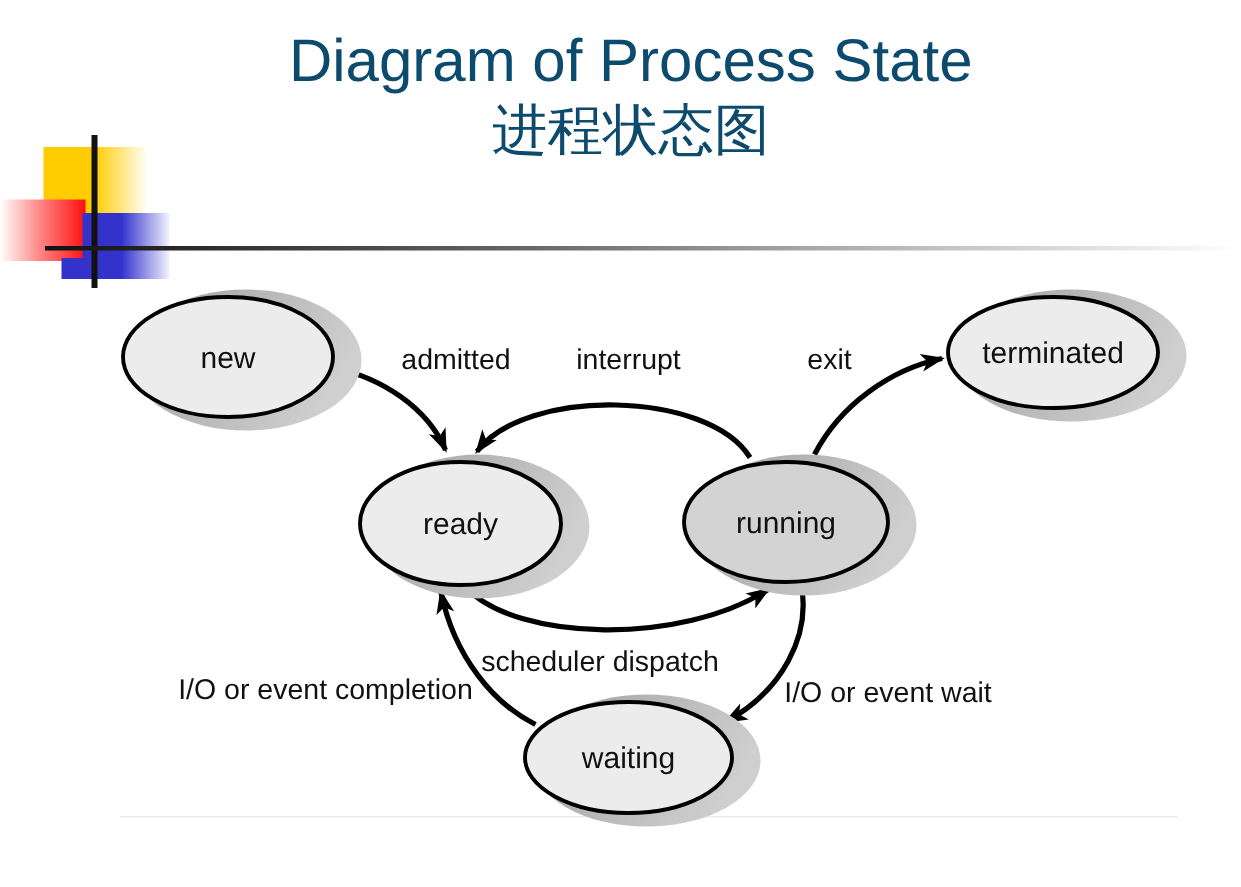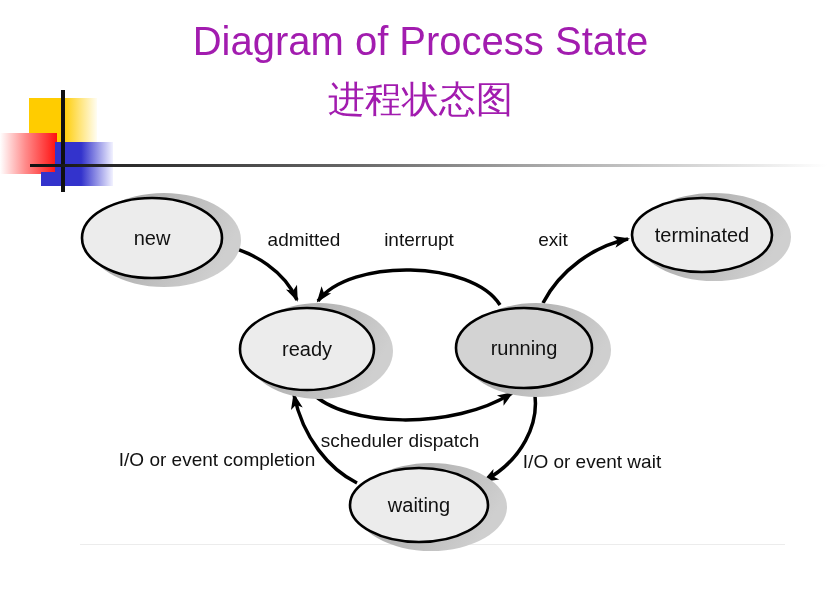--- a/index.html
+++ b/index.html
@@ -1,23 +1,23 @@
 <!DOCTYPE html>
 <html><head>
 <meta charset="utf-8">
 <style>
   html,body{margin:0;padding:0;background:#ffffff;}
   .slide{
     position:relative;width:827px;height:591px;background:#ffffff;
     overflow:hidden;font-family:"Liberation Sans",sans-serif;
   }
   
-  .titles{position:absolute;top:20px;left:14px;right:0;text-align:center;color:#a21caf;}
+  .titles{position:absolute;top:20px;left:14px;right:0;text-align:center;color:#0c4a6e;}
   .title-en{font-size:40px;line-height:42px;font-family:"Liberation Sans",sans-serif;}
-  .title-zh{font-size:37px;line-height:40px;margin-top:20px;font-family:Liberation Mono, monospace;}
+  .title-zh{font-size:37px;line-height:40px;margin-top:5px;font-family:Liberation Sans, sans-serif;}
   
   .sq{position:absolute;}
   .sq-yellow{left:29px;top:98px;width:68px;height:46px;z-index:1;
     background:linear-gradient(to right,#ffcc00 0%,#ffcc00 50%,#fffdf2 100%);}
   .sq-red{left:0;top:133px;width:57px;height:41px;z-index:2;
     background:linear-gradient(to left,#ff0f0f 0%,#ff8a8a 55%,#ffffff 100%);}
   .sq-blue{left:55px;top:142px;width:58px;height:44px;z-index:3;
     background:linear-gradient(to right,#3333cc 0%,#3333cc 45%,#f2f2ff 100%);}
   .sq-blue-notch{left:41px;top:172px;width:22px;height:14px;z-index:3;background:#3333cc;}
   .v-line{position:absolute;left:61px;top:90px;width:4px;height:102px;background:#111;z-index:4;}

